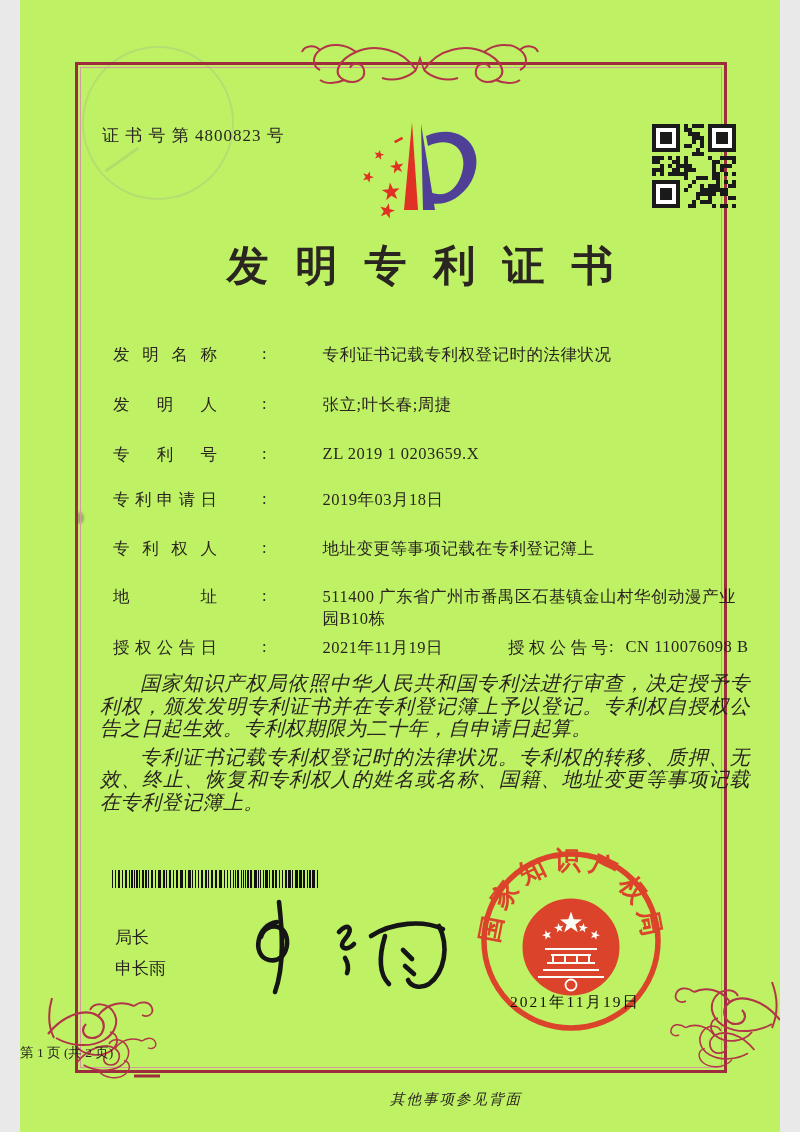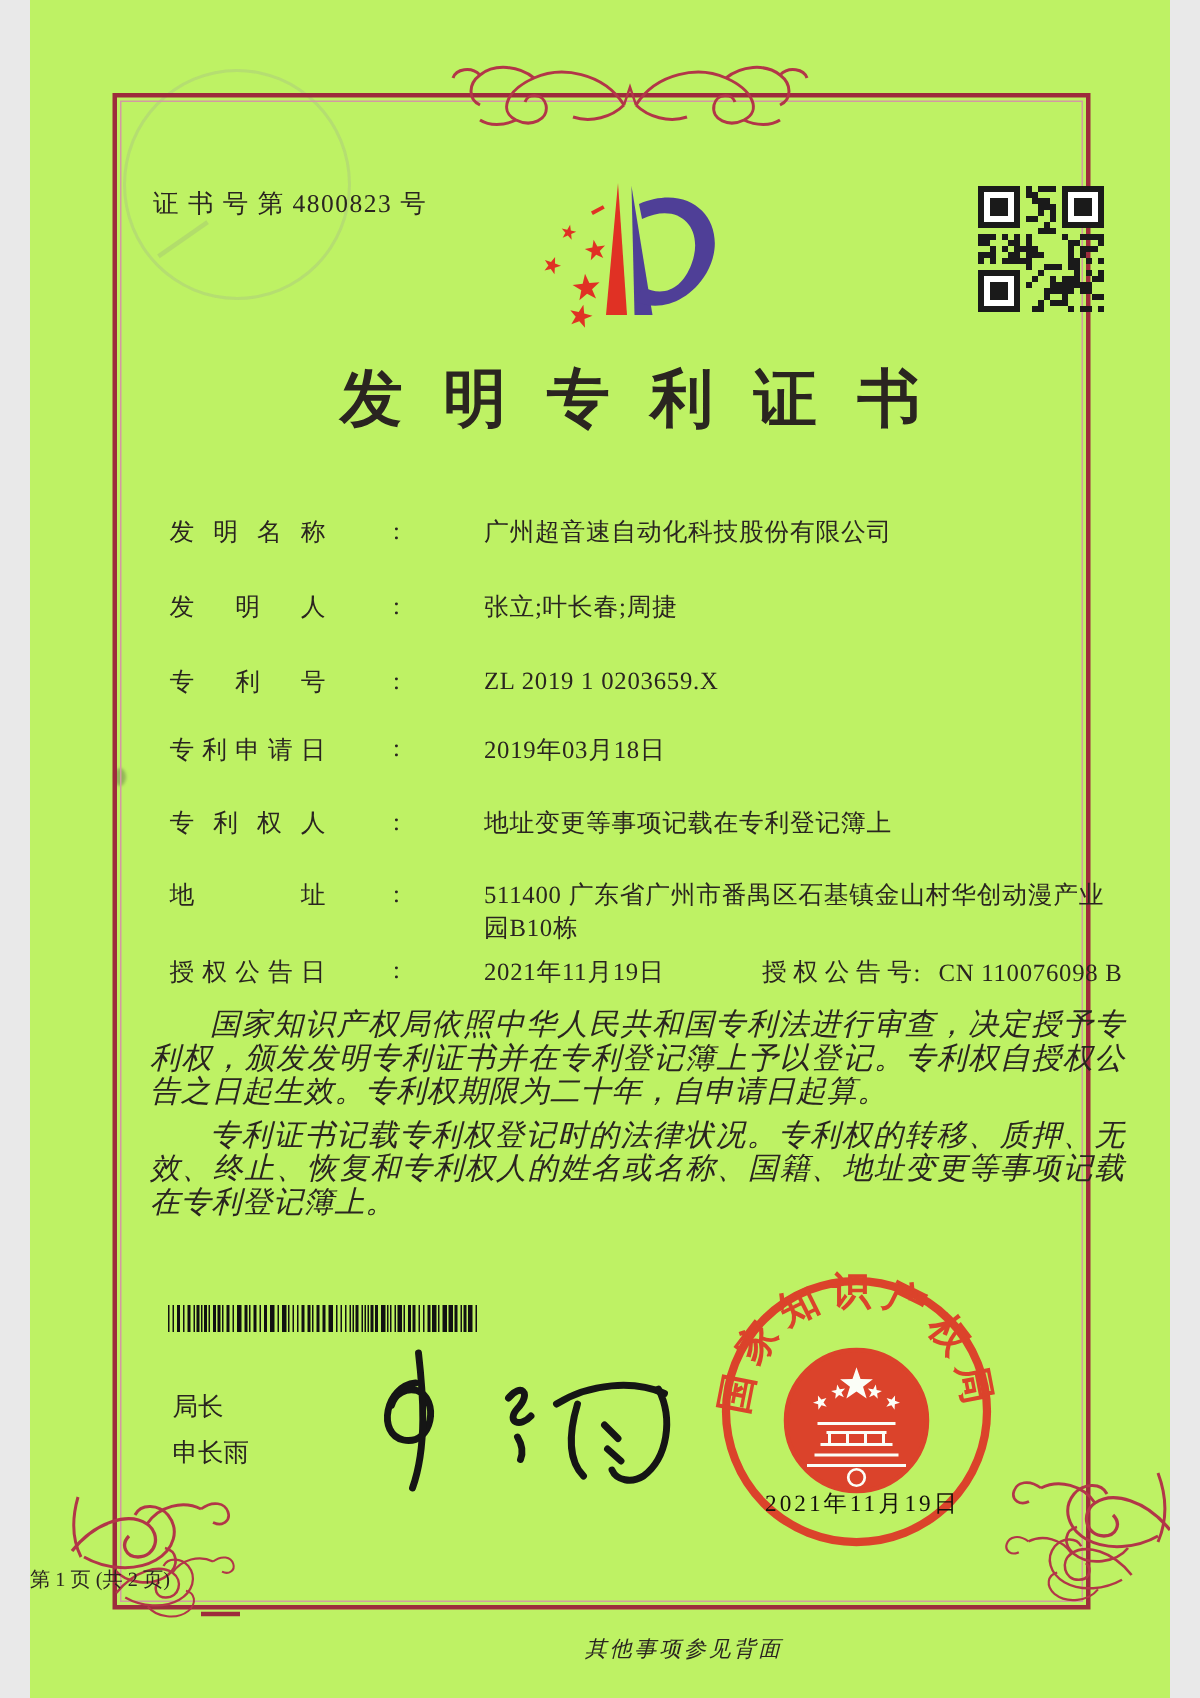--- a/index.html
+++ b/index.html
@@ -30,21 +30,21 @@
   .title{position:absolute; left:0; top:238px; width:800px; text-align:center;
          font-size:42px; font-weight:bold; letter-spacing:27px; padding-left:27px;
          box-sizing:border-box;}
   
   .frow{position:absolute; left:93px; display:flex; align-items:flex-start;
         font-size:16.5px; white-space:nowrap;gap:44px;}
   .flabel{display:inline-block; width:104px; text-align:justify; text-align-last:justify;}
   .fcolon{display:inline-block; margin-left:1px;}
   .fvalue{margin-left:12px; letter-spacing:.5px;}
   .fvalue .vline2{display:block; white-space:normal;}
-  .grant2{position:absolute; left:395px; top:0; display:flex; font-size:16.5px;align-items:flex-end;}
+  .grant2{position:absolute; left:395px; top:0; display:flex; font-size:16.5px;}
   .grant2 .flabel{width:100px;}
   
   .paras{position:absolute; left:80px; top:672px; width:650px; font-size:20px;
          line-height:22.5px; font-style:italic; letter-spacing:.5px;}
   .paras p{margin:0 0 6px 0; text-indent:2em; text-align:justify;}
   
   .barcode{position:absolute; left:92px; top:870px; width:212px; height:18px;}
   .signer{position:absolute; left:95px; top:922px; font-size:17px; line-height:31px;}
   .signature{position:absolute; left:213px; top:892px; width:228px; height:108px;}
   .seal{position:absolute; left:455px; top:845px; width:192px; height:192px; opacity:.95;}
@@ -251,21 +251,21 @@
       <rect x="0" y="56" width="28" height="28" fill="#1a1a1a"></rect>
       <rect x="4" y="60" width="20" height="20" fill="#fff"></rect>
       <rect x="8" y="64" width="12" height="12" fill="#1a1a1a"></rect>
     </svg>
 
   <div class="title">发明专利证书</div>
 
   <div class="frow" style="top:344px">
     <span class="flabel">发明名称</span>
       <span class="fcolon">:</span>
-    <span class="fvalue">广州超音速自动化科技股份有限公司</span>
+    <span class="fvalue">专利证书记载专利权登记时的法律状况</span>
   </div>
   <div class="frow" style="top:394px">
     <span class="flabel">发明人</span>
       <span class="fcolon">:</span>
     <span class="fvalue">张立;叶长春;周捷</span>
   </div>
   <div class="frow" style="top:444px">
     <span class="flabel">专利号</span>
       <span class="fcolon">:</span>
     <span class="fvalue">ZL 2019 1 0203659.X</span>

